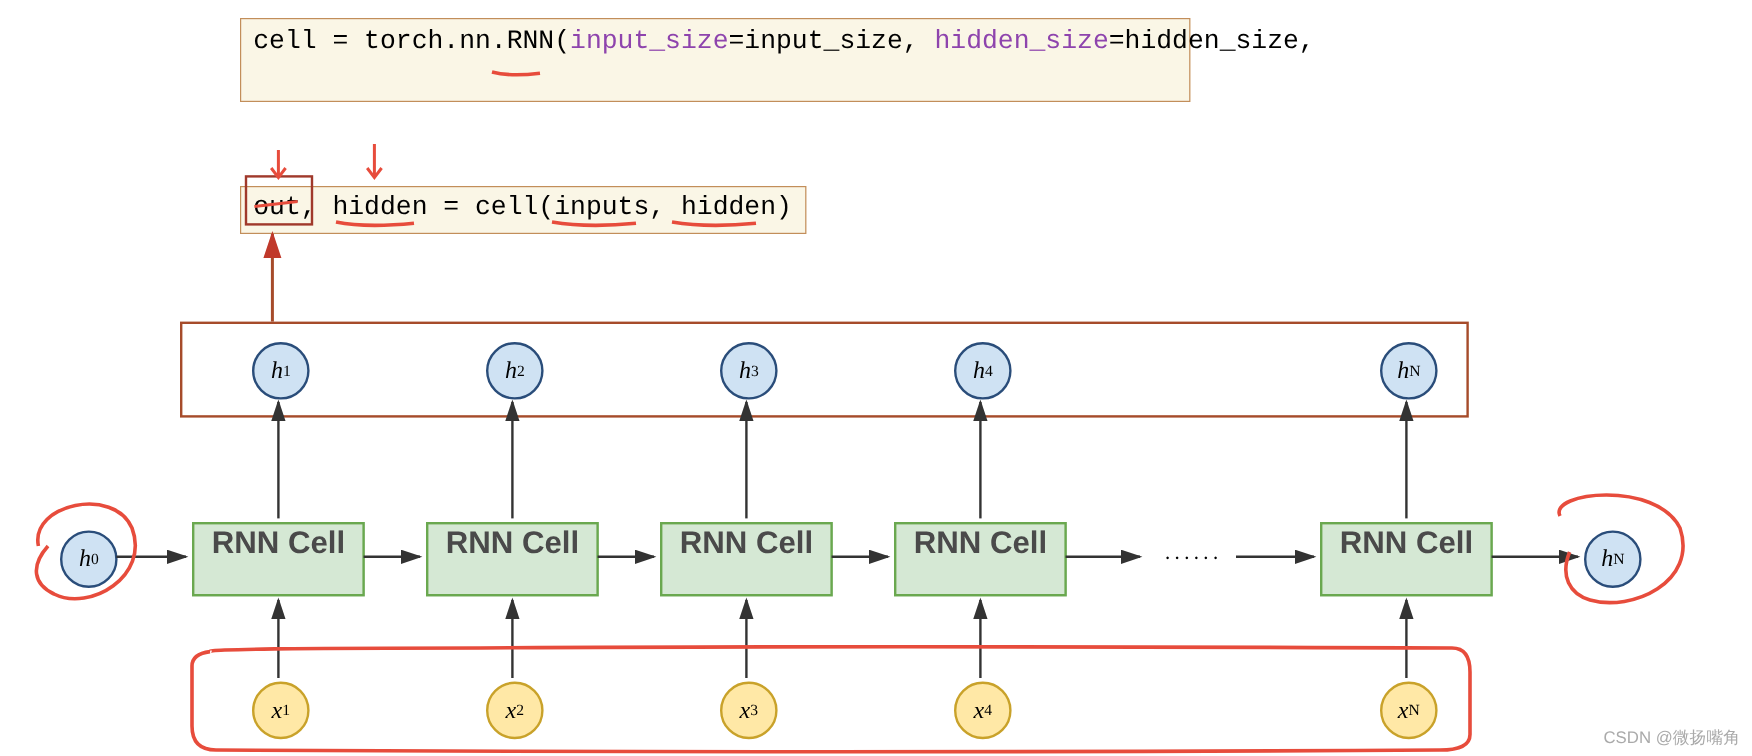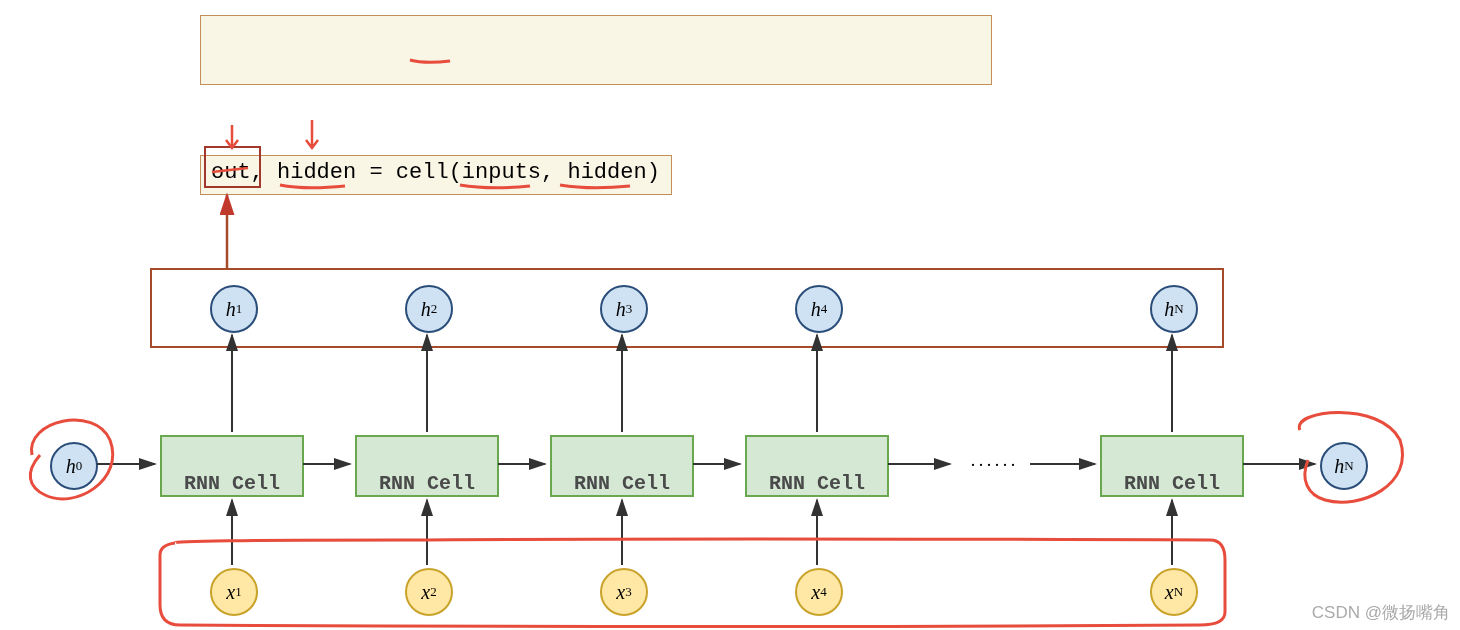--- a/index.html
+++ b/index.html
@@ -39,56 +39,59 @@
   .node sub { font-size: 13px; font-style: normal; vertical-align: sub; }
   .h-node { background: #cfe2f3; border-color: #2a4d7a; color: #000; }
   .x-node { background: #ffe8a6; border-color: #c9a22a; color: #000; }
   .cell {
     position: absolute;
     width: 140px;
     height: 58px;
     background: #d5e8d4;
     border: 2px solid #6aa84f;
     display: flex;
-    align-items: flex-end;
+    align-items: flex-start;
     justify-content: center;
     font-weight: bold;
-    font-size: 20px;
-    font-family: Liberation Mono, monospace;
+    font-size: 26px;
+    font-family: Liberation Sans, sans-serif;
     color: #4a4a4a;
   }
   .dots {
     position: absolute;
     font-size: 18px;
     letter-spacing: 2px;
   }
   .out-rect {
     position: absolute;
     border: 2px solid #a64b2a;
   }
   .watermark {
     position: absolute;
     right: 10px;
     bottom: 6px;
-    font-size: 17px;
+    font-size: 14px;
     color: #aaa;
     font-family: Arial, sans-serif;
   }
   svg.overlay {
     position: absolute;
     left: 0; top: 0;
     width: 1460px;
     height: 630px;
     pointer-events: none;
   }
 </style>
 </head>
 <body>
 
 <div class="codebox" style="left:200px; top:15px; width:770px; height:60px; line-height:30px; text-align:left;">
+  <div>
+    <span>cell = torch.nn.RNN(</span><span class="kw">input_size</span><span>=input_size, </span><span class="kw">hidden_size</span><span>=hidden_size,</span>
+  </div>
 </div>
 
 <div class="codebox" style="left:200px; top:155px; width:450px; height:30px;">
   <span>out, hidden = cell(inputs, hidden)</span>
 </div>
 
 <div class="out-rect" style="left:150px; top:268px; width:1070px; height:76px;"></div>
 
 <div class="node h-node" style="left:210px; top:285px;">
   <span>h</span>

